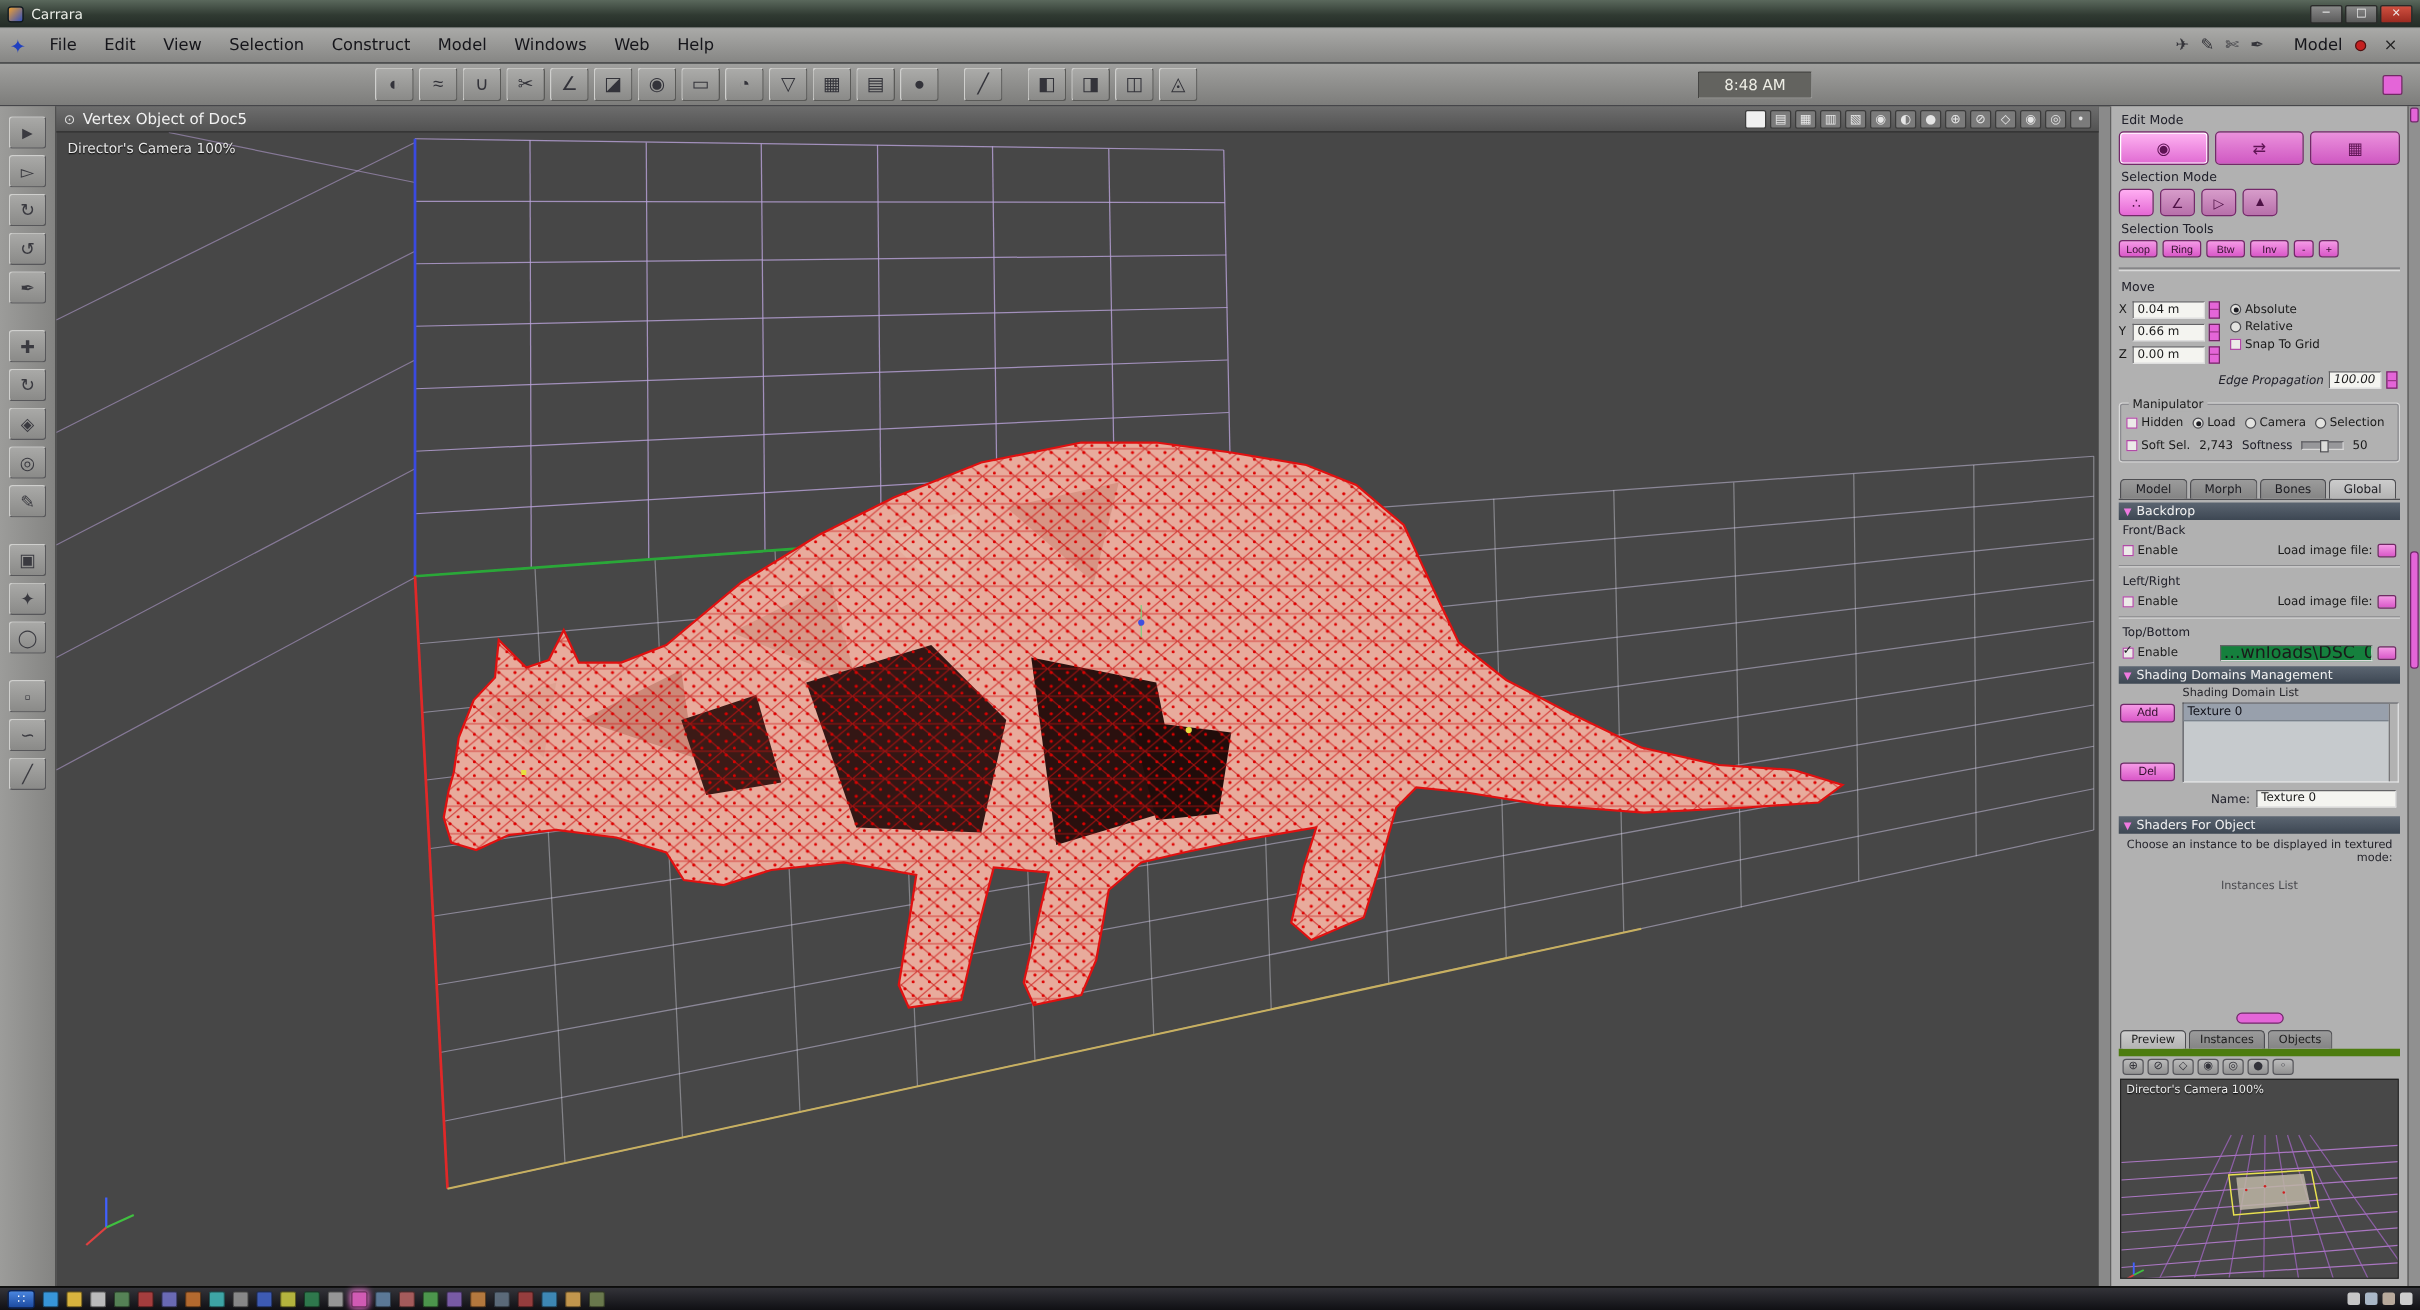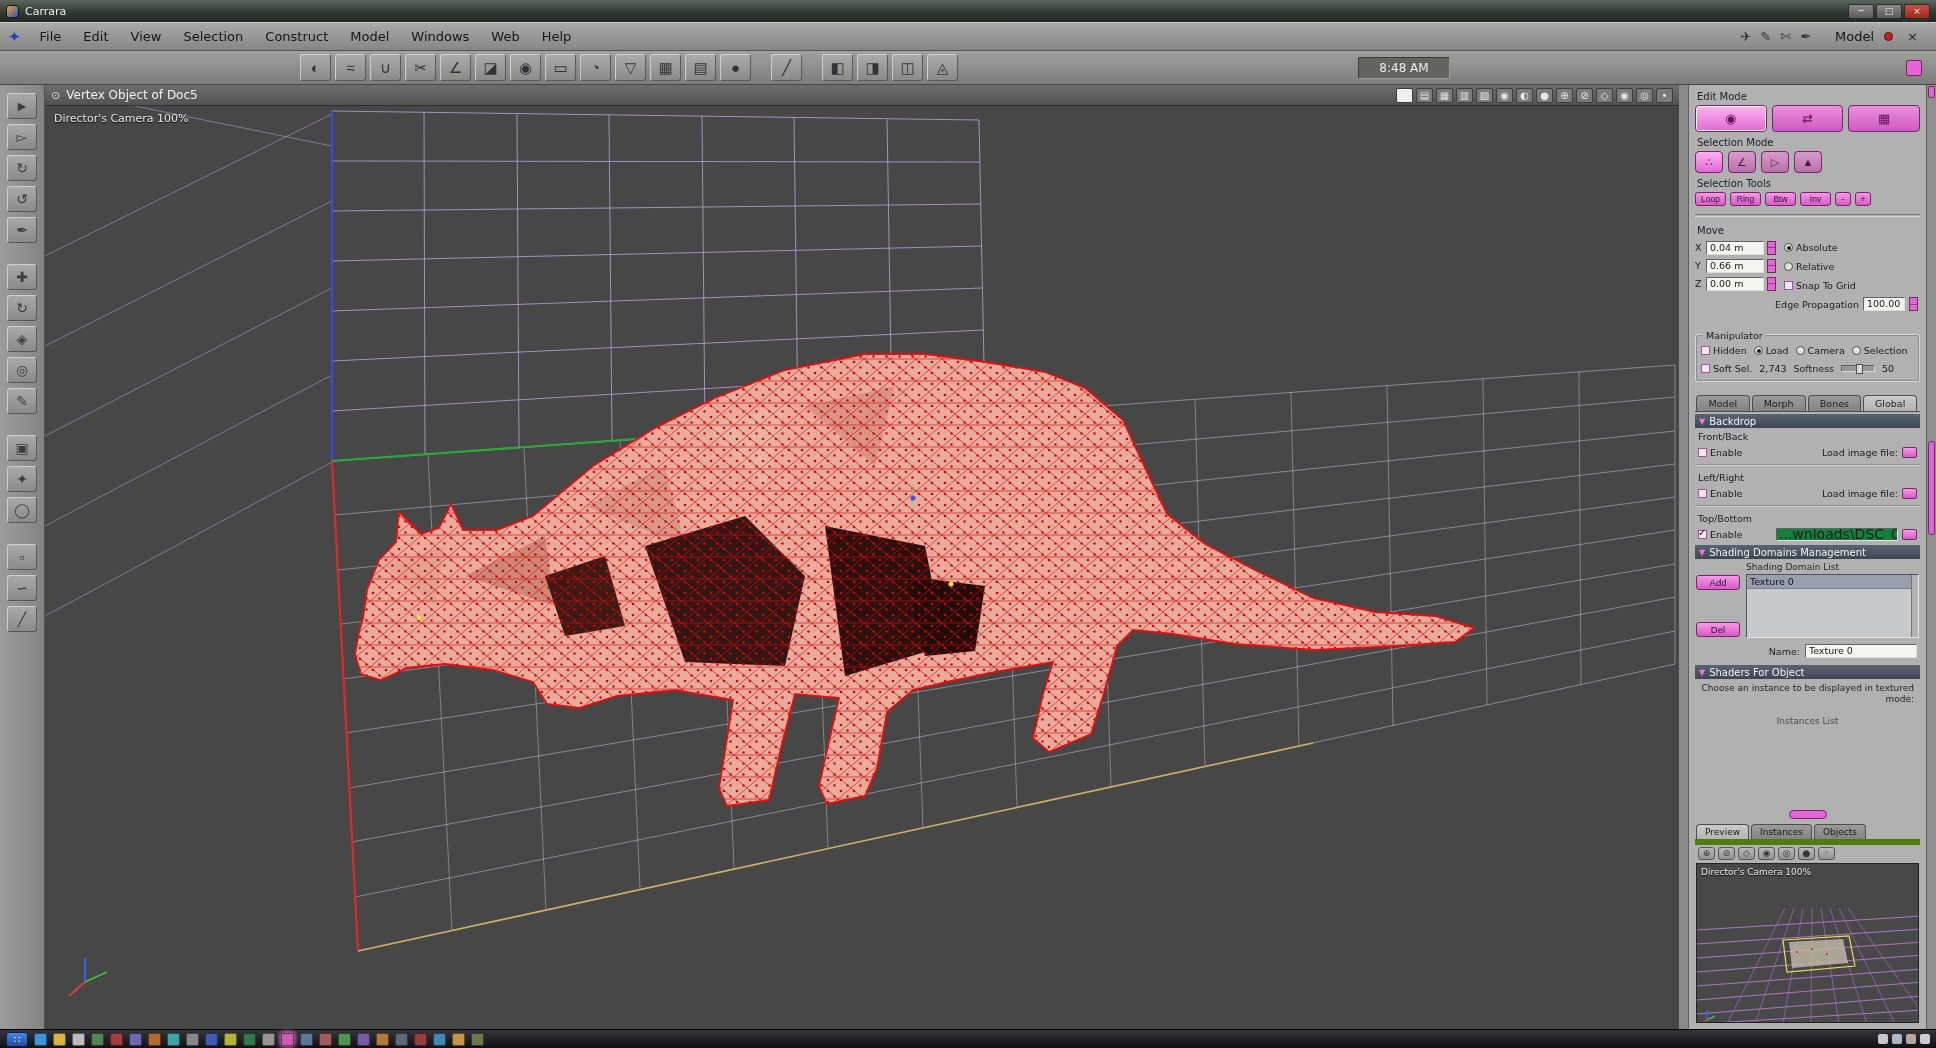--- a/index.html
+++ b/index.html
@@ -88,27 +88,27 @@
 
   .move-grid{display:flex;gap:8px;margin-top:2px;}
   .axes{display:flex;flex-direction:column;gap:3px;}
   .axis-row{display:flex;align-items:center;gap:3px;height:15px;}
   .axis-label{width:8px;font-size:9.5px;}
   .num-box{display:inline-block;background:#f4f4f0;border:1px solid;border-color:#636366 #dedede #dedede #636366;
     font-size:9.5px;line-height:12px;padding:0 3px;width:58px;height:14px;overflow:hidden;white-space:nowrap;}
   .spin{width:9px;height:14px;background:#e465d8;border:1px solid #702a64;display:flex;flex-direction:column;}
   .spin i{flex:1;border-bottom:1px solid #9a3a8a;}
   .spin i:last-child{border-bottom:none;}
-  .opts{display:flex;flex-direction:column;gap:3px;padding-top:2px;justify-content:space-between;}
+  .opts{display:flex;flex-direction:column;gap:3px;padding-top:2px;}
   .opt{display:inline-flex;align-items:center;gap:3px;font-size:9.5px;white-space:nowrap;}
   .rb{width:9px;height:9px;border-radius:50%;border:1px solid #4c4c50;background:#e3e3e0;position:relative;flex:none;}
   .rb.checked::after{content:"";position:absolute;left:2px;top:2px;width:4px;height:4px;border-radius:50%;background:#1c1c22;}
   .cb{width:9px;height:9px;border:1px solid #b04aa6;background:#eceae8;position:relative;flex:none;}
   .cb.checked::after{content:"✓";position:absolute;left:-1px;top:-4px;font-size:10px;color:#16161c;}
-  .ep-row{display:flex;justify-content:flex-end;align-items:center;gap:4px;margin:6px 2px 16px 0;}
+  .ep-row{display:flex;justify-content:flex-end;align-items:center;gap:4px;margin:6px 2px 4px 0;font-style:italic;}
   .num-box.ep{width:42px;}
 
   .fieldset{position:relative;border:1px solid #8c8c90;box-shadow:0 0 0 1px #d8d8d8;
     border-radius:2px;margin:8px 1px 4px;padding:7px 4px 4px;}
   .fs-label{position:absolute;top:-6px;left:6px;background:#b1b1b1;padding:0 3px;font-size:9.5px;}
   .fs-row{display:flex;align-items:center;gap:7px;height:15px;}
   .soft-val{font-size:9.5px;}
   .slider{width:34px;height:7px;background:#97979a;border:1px solid;border-color:#5e5e62 #d8d8d8 #d8d8d8 #5e5e62;position:relative;}
   .sl-thumb{position:absolute;left:14px;top:-2px;width:7px;height:10px;background:#dcdcda;border:1px solid #4e4e52;}
 

